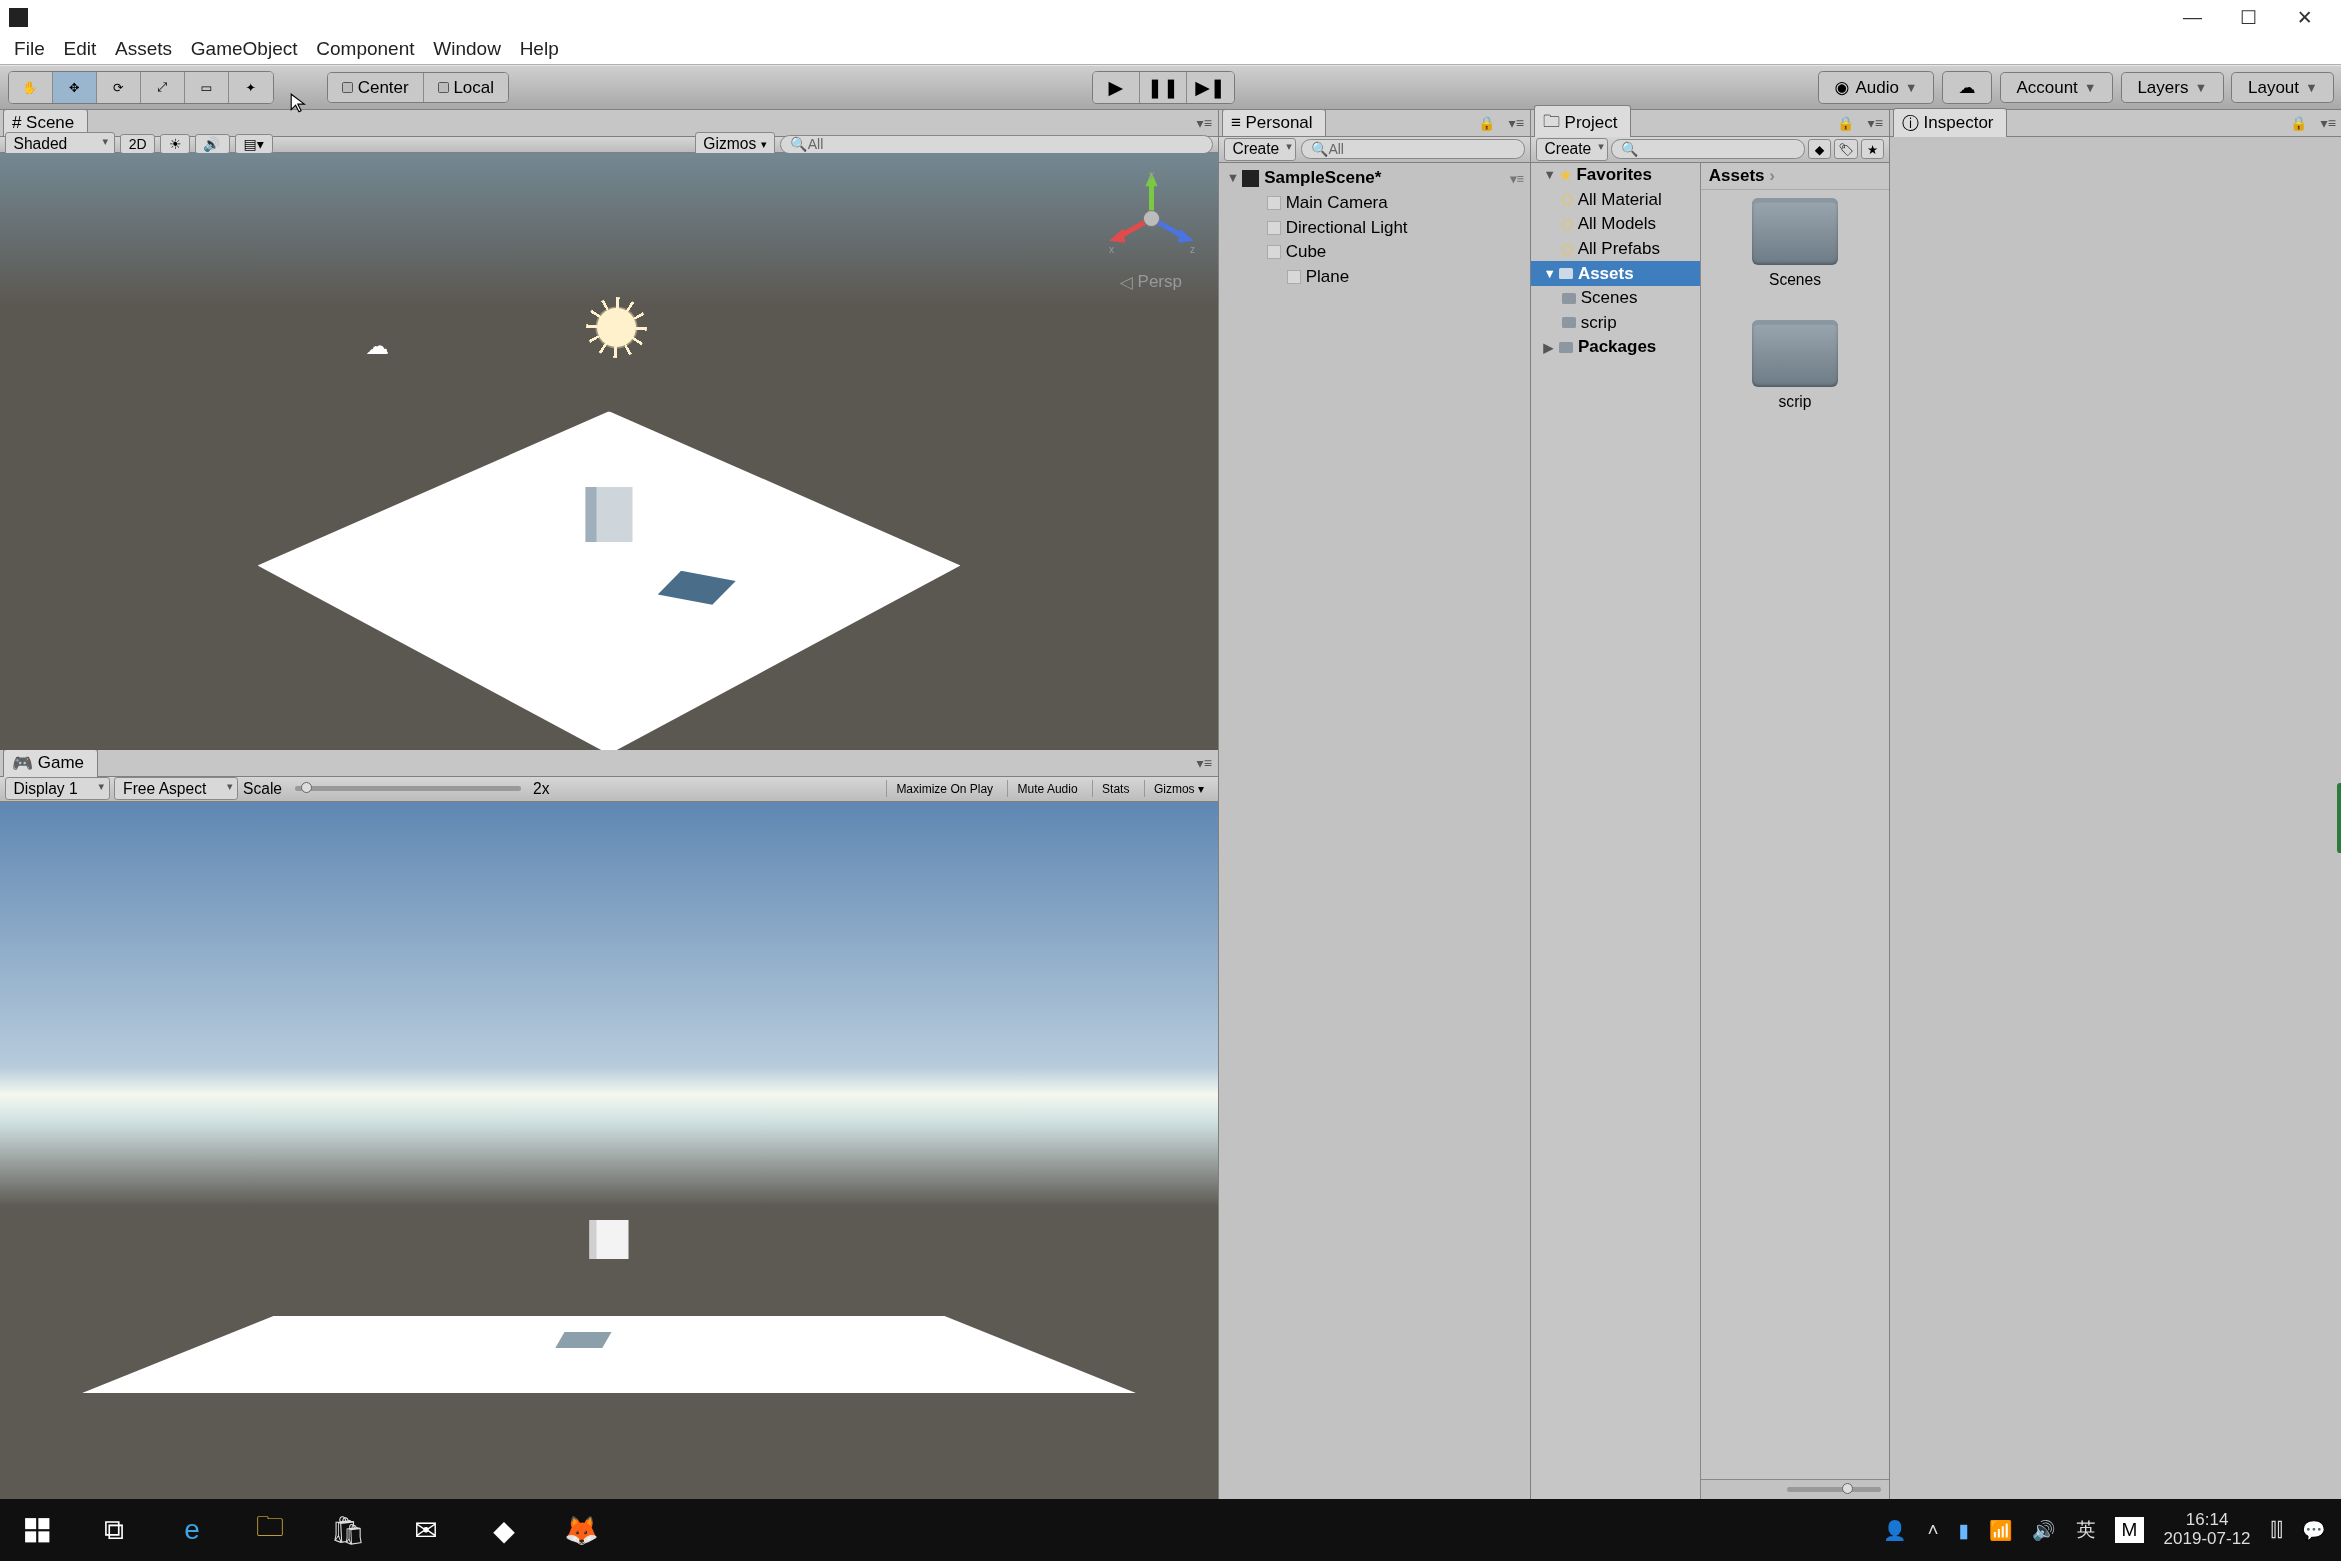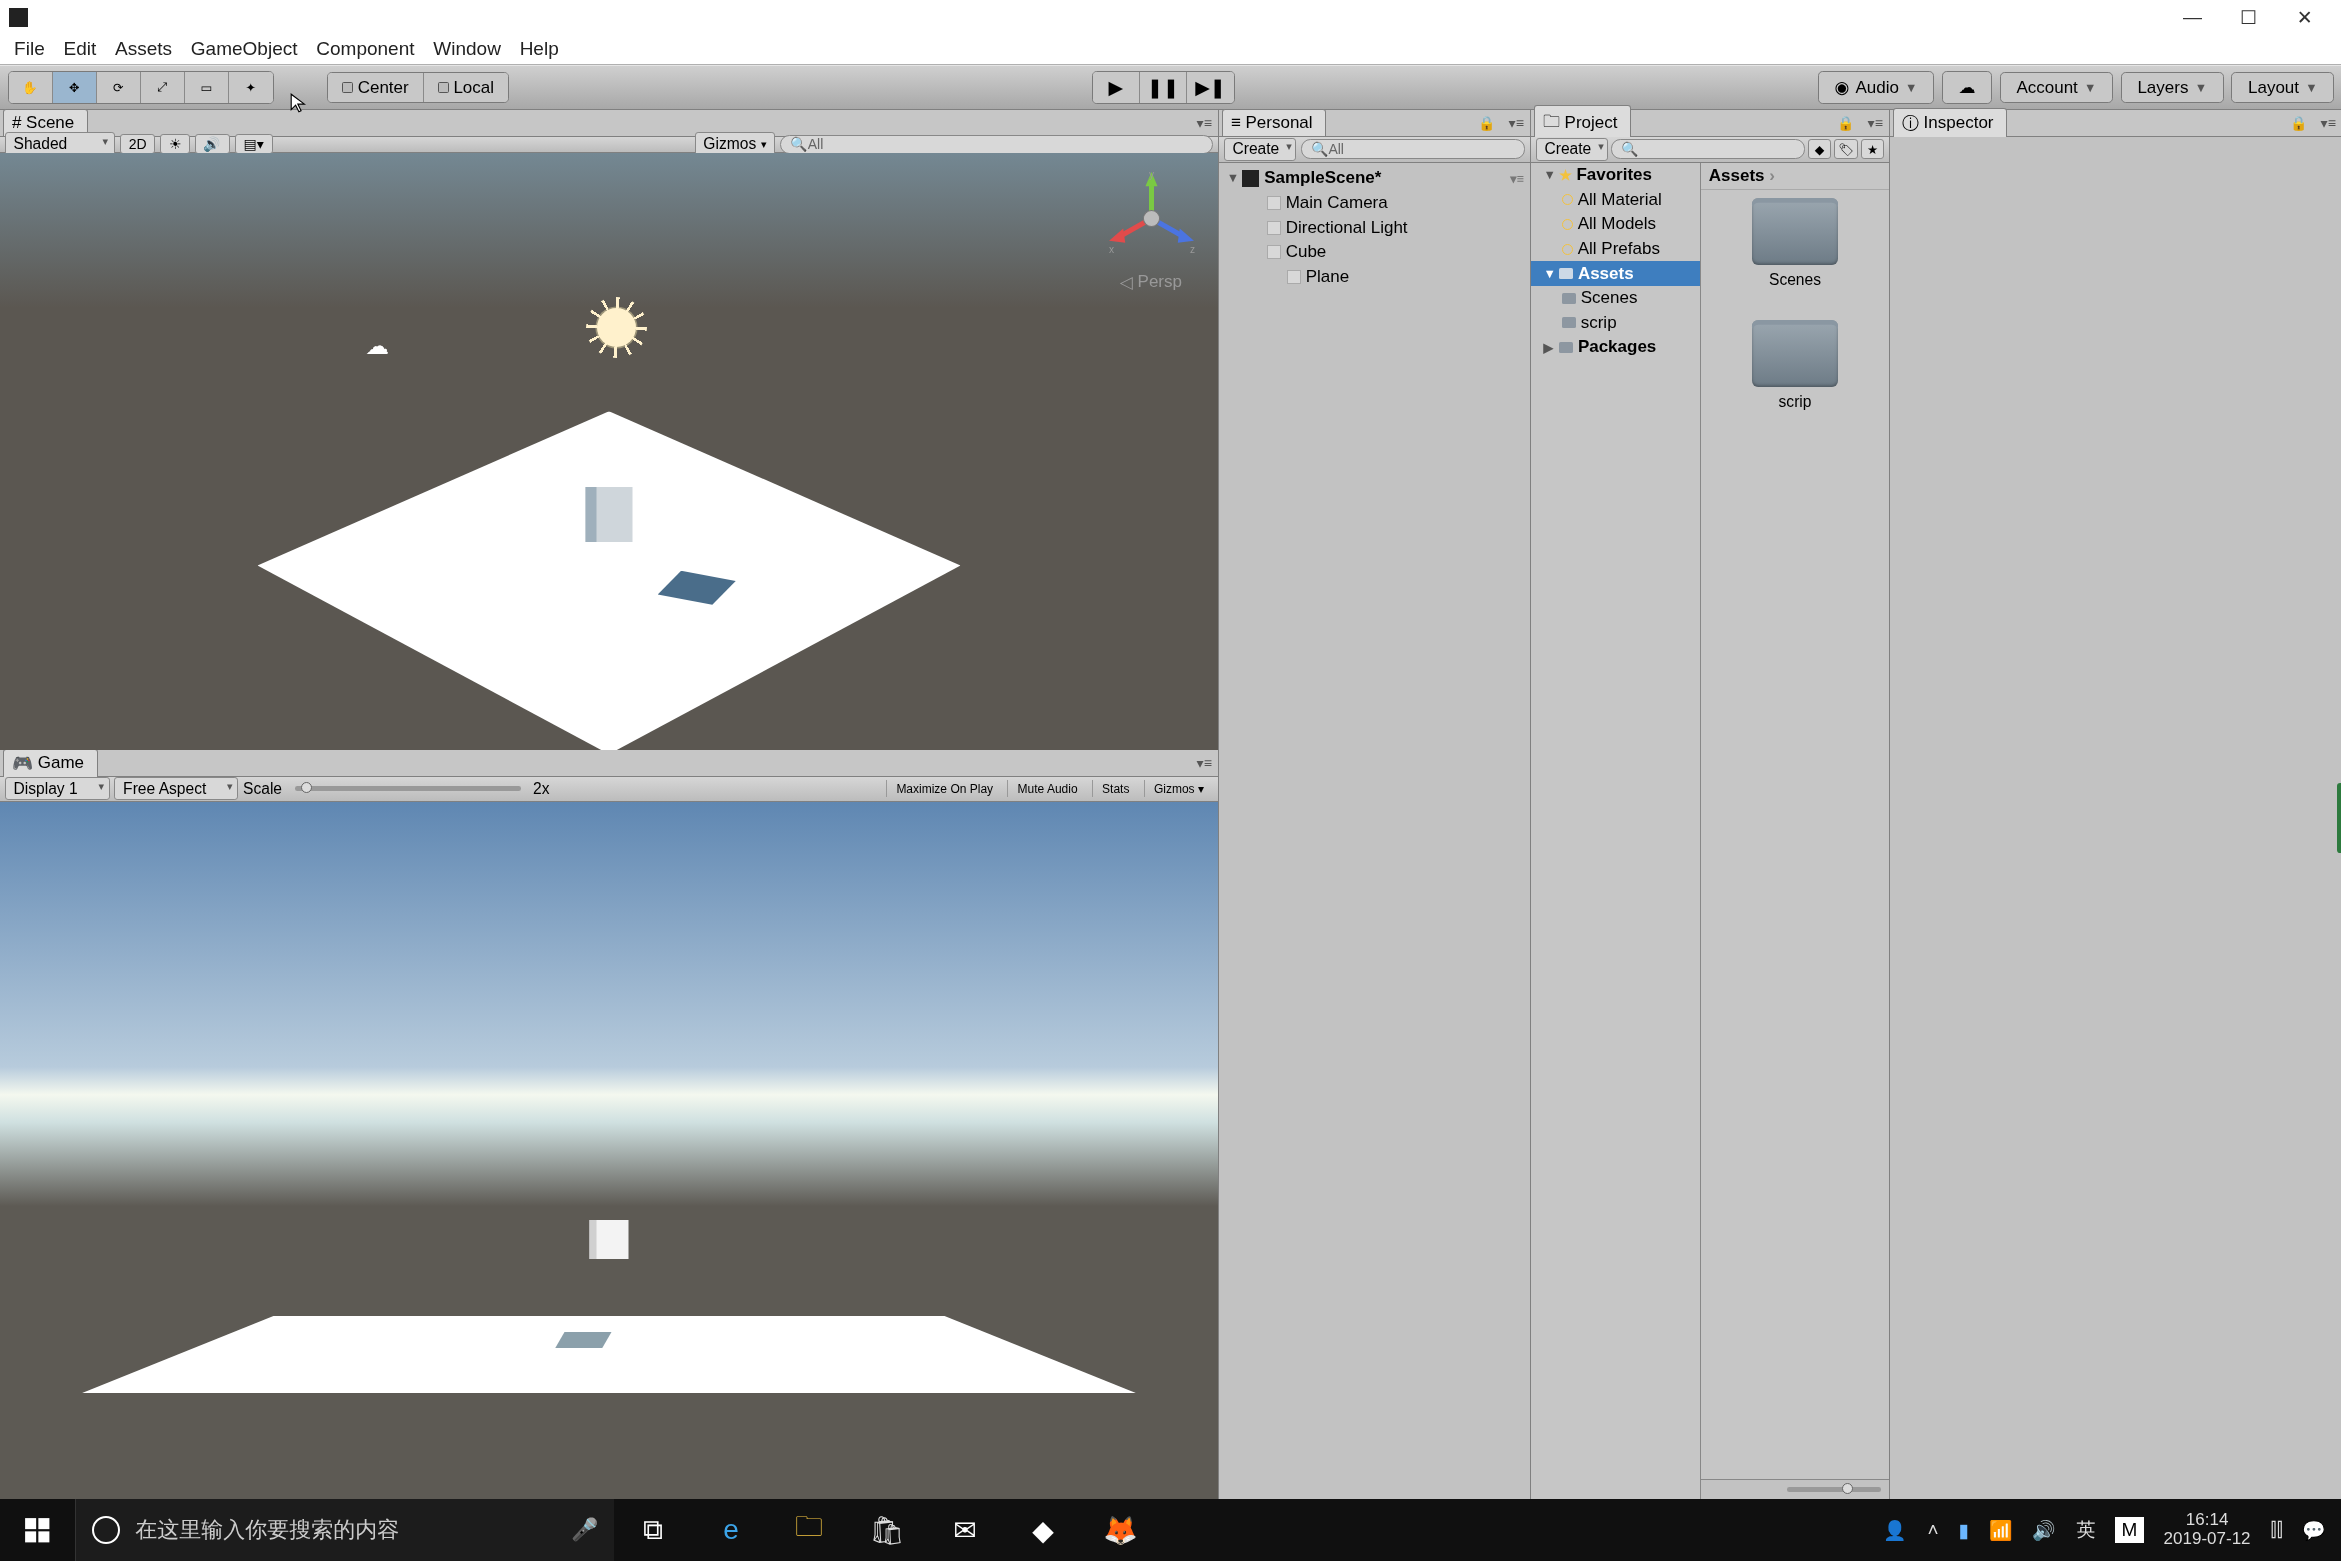--- a/index.html
+++ b/index.html
@@ -435,25 +435,20 @@
 
 <div class="taskbar">
   <div class="start-btn">
     <svg viewBox="0 0 24 24">
         <rect x="1" y="1" width="10" height="10" fill="#fff"></rect>
         <rect x="13" y="1" width="10" height="10" fill="#fff"></rect>
         <rect x="1" y="13" width="10" height="10" fill="#fff"></rect>
         <rect x="13" y="13" width="10" height="10" fill="#fff"></rect>
       </svg>
   </div>
-  <div class="searchbox">
-    <span class="cortana"></span>
-    <span>在这里输入你要搜索的内容</span>
-    <span class="mic">🎤</span>
-  </div>
   <div class="task-icons">
     <div class="ticon">⧉</div>
     <div class="ticon" style="color:#3ca4e8">e</div>
     <div class="ticon" style="color:#f4c542">🗀</div>
     <div class="ticon" style="color:#ddd">🛍</div>
     <div class="ticon">✉</div>
     <div class="ticon">◆</div>
     <div class="ticon" style="color:#ff8a2b">🦊</div>
   </div>
   <div class="tray">

